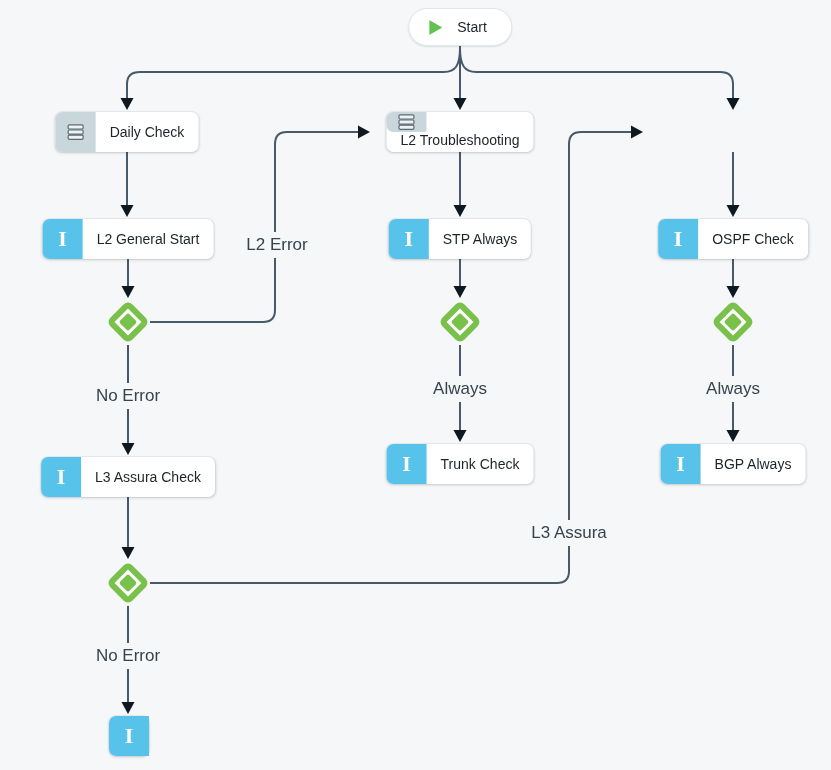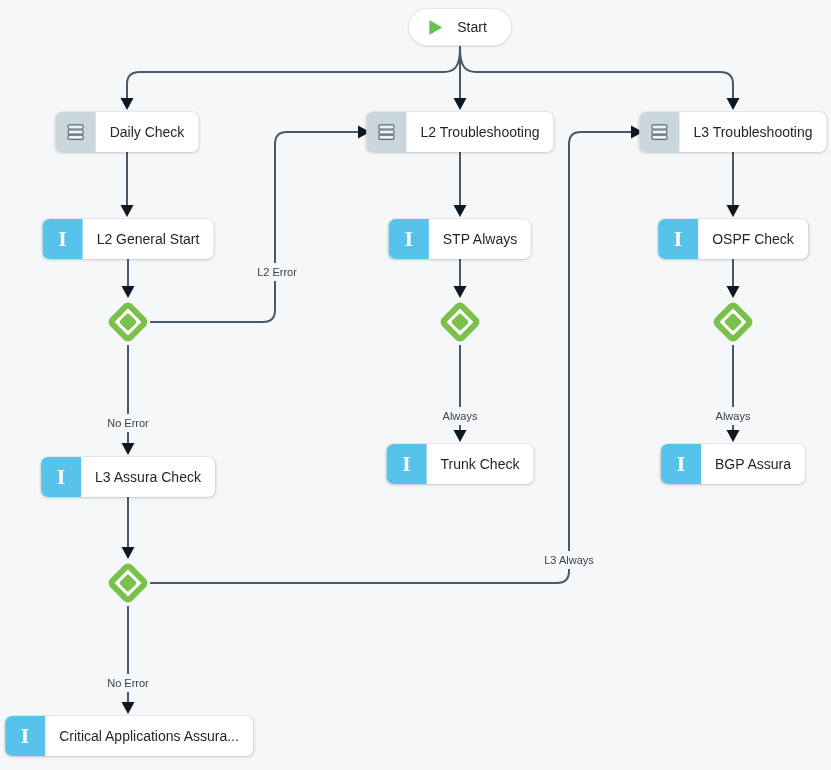--- a/index.html
+++ b/index.html
@@ -65,21 +65,21 @@
   }
   .d-inner{
     position:absolute; left:3px; top:3px; width:13px; height:13px;
     background:var(--green); border-radius:2px;
   }
 
   
   .edge-label{
     position:absolute; transform:translate(-50%,-50%);
     background:var(--bg); padding:3px 6px;
-    font-size:11px; color:var(--label-text); white-space:nowrap;margin-top:27px;
+    font-size:17px; color:var(--label-text); white-space:nowrap;
   }
 </style>
 </head>
 <body>
 
 <div class="canvas">
 
   <svg class="edges" viewBox="0 0 831 770">
 
     <path d="M460,46 L460,98"></path>
@@ -132,45 +132,33 @@
           <g fill="#eef2f3" stroke="#5b6a74" stroke-width="1.2">
         <rect x="2.5" y="2.8" width="15" height="4.2" rx="1.3"></rect>
             <rect x="2.5" y="8" width="15" height="4.2" rx="1.3"></rect>
             <rect x="2.5" y="13.2" width="15" height="4.2" rx="1.3"></rect>
           </g>
         </svg>
     </span>
     <span class="label">Daily Check</span>
   </div>
 
-  <div class="node" style="left:460px; top:112px;">
+  <div class="node" style="left:460px; top:112px;flex-direction:column;">
     <span class="iconbox gray">
       <svg width="20" height="20" viewBox="0 0 20 20">
           <g fill="#eef2f3" stroke="#5b6a74" stroke-width="1.2">
         <rect x="2.5" y="2.8" width="15" height="4.2" rx="1.3"></rect>
             <rect x="2.5" y="8" width="15" height="4.2" rx="1.3"></rect>
             <rect x="2.5" y="13.2" width="15" height="4.2" rx="1.3"></rect>
           </g>
         </svg>
     </span>
     <span class="label">L2 Troubleshooting</span>
   </div>
 
-  <div class="node" style="left:733px; top:112px;">
-    <span class="iconbox gray">
-      <svg width="20" height="20" viewBox="0 0 20 20">
-          <g fill="#eef2f3" stroke="#5b6a74" stroke-width="1.2">
-        <rect x="2.5" y="2.8" width="15" height="4.2" rx="1.3"></rect>
-            <rect x="2.5" y="8" width="15" height="4.2" rx="1.3"></rect>
-            <rect x="2.5" y="13.2" width="15" height="4.2" rx="1.3"></rect>
-          </g>
-        </svg>
-    </span>
-    <span class="label">L3 Troubleshooting</span>
-  </div>
 
   <div class="node" style="left:128px; top:219px;">
     <span class="iconbox blue">
         <span class="glyph-i">I</span>
       </span>
     <span class="label">L2 General Start</span>
   </div>
 
   <div class="node" style="left:460px; top:219px;">
     <span class="iconbox blue">
@@ -218,30 +206,29 @@
     <span class="iconbox blue">
         <span class="glyph-i">I</span>
       </span>
     <span class="label">Trunk Check</span>
   </div>
 
   <div class="node" style="left:733px; top:444px;">
     <span class="iconbox blue">
         <span class="glyph-i">I</span>
       </span>
-    <span class="label">BGP Assura</span>
+    <span class="label">BGP Always</span>
   </div>
 
   <div class="node" style="left:129px; top:716px;">
     <span class="iconbox blue">
         <span class="glyph-i">I</span>
       </span>
-    <span class="label">Critical Applications Assura...</span>
   </div>
 
   <div class="edge-label" style="left:277px; top:245px;">L2 Error</div>
   <div class="edge-label" style="left:128px; top:396px;">No Error</div>
   <div class="edge-label" style="left:460px; top:389px;">Always</div>
   <div class="edge-label" style="left:733px; top:389px;">Always</div>
-  <div class="edge-label" style="left:569px; top:533px;">L3 Always</div>
+  <div class="edge-label" style="left:569px; top:533px;">L3 Assura</div>
   <div class="edge-label" style="left:128px; top:656px;">No Error</div>
 
 </div>
 
 </body></html>

